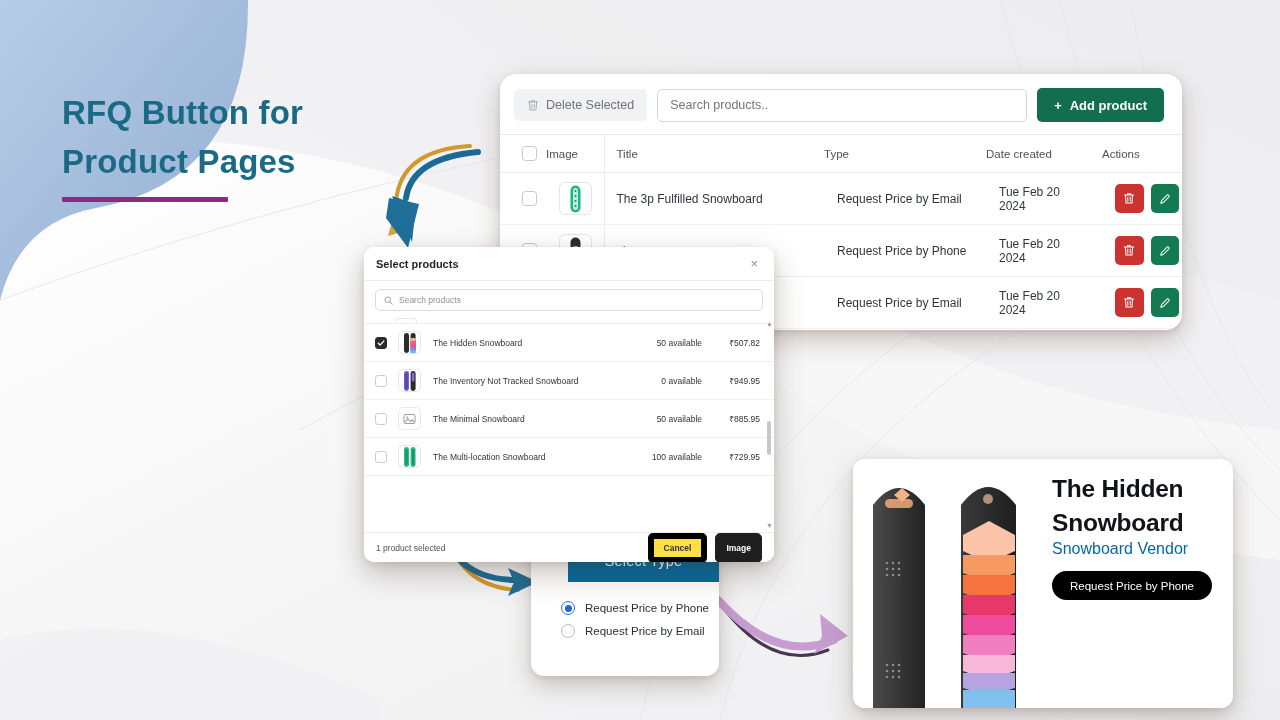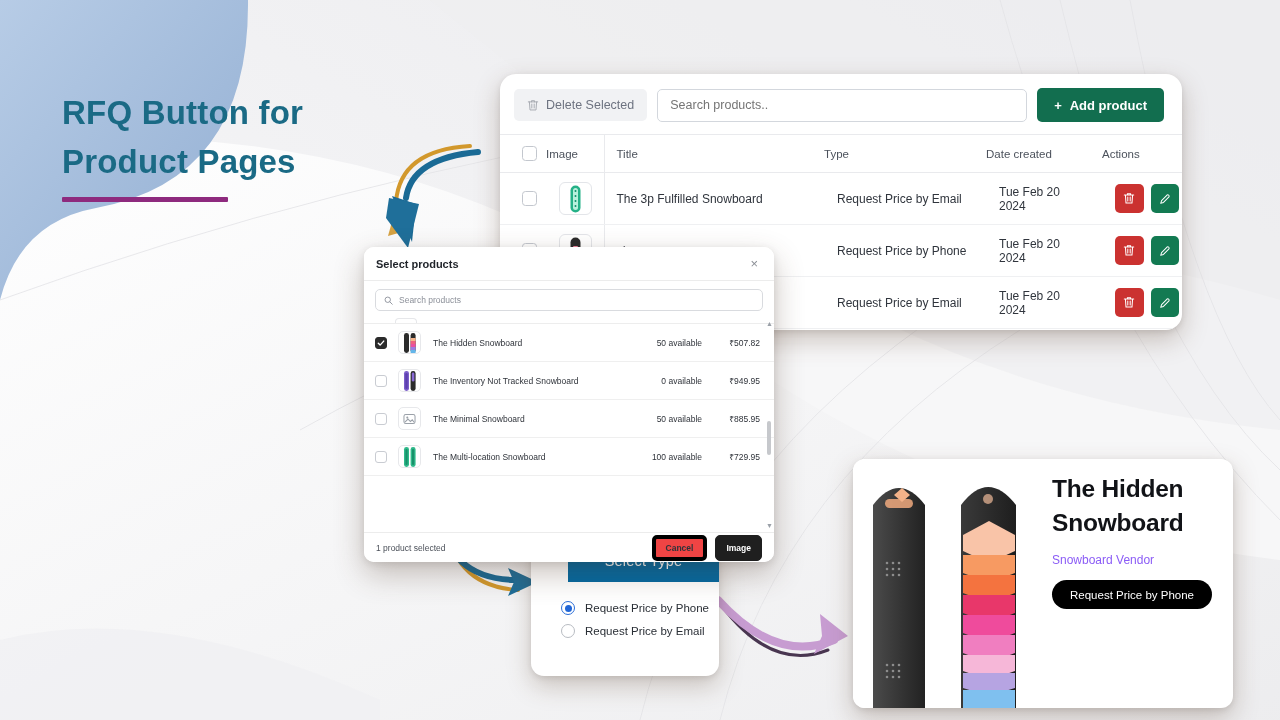--- a/index.html
+++ b/index.html
@@ -158,21 +158,21 @@
   #modal-foot {
     height: 30px; display: flex; align-items: center; justify-content: space-between;
     padding: 0 12px; border-top: 1px solid #ececec; background: #fff; gap: 36px;
   }
   #modal-foot .cnt { font-size: 8.5px; color: #4b5059; }
   #modal-foot .acts { display: flex; gap: 8px; }
   .m-btn {
     font-size: 8.5px; font-family: inherit; border-radius: 5px;
     padding: 4px 10px; cursor: pointer; font-weight: bold;
   }
-  .m-cancel { background: #ef4444; border: 4px solid #000000; color: #2f333a; }
+  .m-cancel { background: #fde047; border: 6px solid #000000; color: #2f333a; }
   .m-select { background: #1f1f1f; border: 1px solid #1f1f1f; color: #fff; }
 
   
   #type-card {
     position: absolute; left: 531px; top: 540px; width: 188px; height: 136px;
     background: #fff; border-radius: 13px; z-index: 6; overflow: hidden;
     box-shadow: 0 10px 24px rgba(90,60,40,.26), 0 2px 6px rgba(0,0,0,.10);
   }
   #type-card .hdr {
     background: #0369a1; color: #fff; height: 42px;
@@ -198,21 +198,21 @@
     background: #fff; border-radius: 12px; z-index: 6; overflow: hidden;
     box-shadow: 0 10px 26px rgba(90,60,40,.28), 0 2px 6px rgba(0,0,0,.10);
     display: flex;
   }
   #pdp-media { width: 185px; position: relative; overflow: hidden; flex: none; }
   #pdp-info { flex: 1; padding: 13px 14px 0 14px; }
   #pdp-title {
     font-size: 24.5px; font-weight: bold; color: #111317;
     line-height: 34px; letter-spacing: -.2px;
   }
-  #pdp-vendor { font-size: 12px; color: #8b5cf6; margin-top: 13px; }
+  #pdp-vendor { font-size: 16px; color: #0369a1; }
   #pdp-cta {
     margin-top: 13px; background: #000; color: #fff; border: none;
     border-radius: 18px; height: 29px; padding: 0 18px;
     font-size: 11.5px; font-family: inherit; cursor: pointer; white-space: nowrap;
   }
 
   
   #arrows { position: absolute; inset: 0; z-index: 5; pointer-events: none; }
 </style>
 </head>

